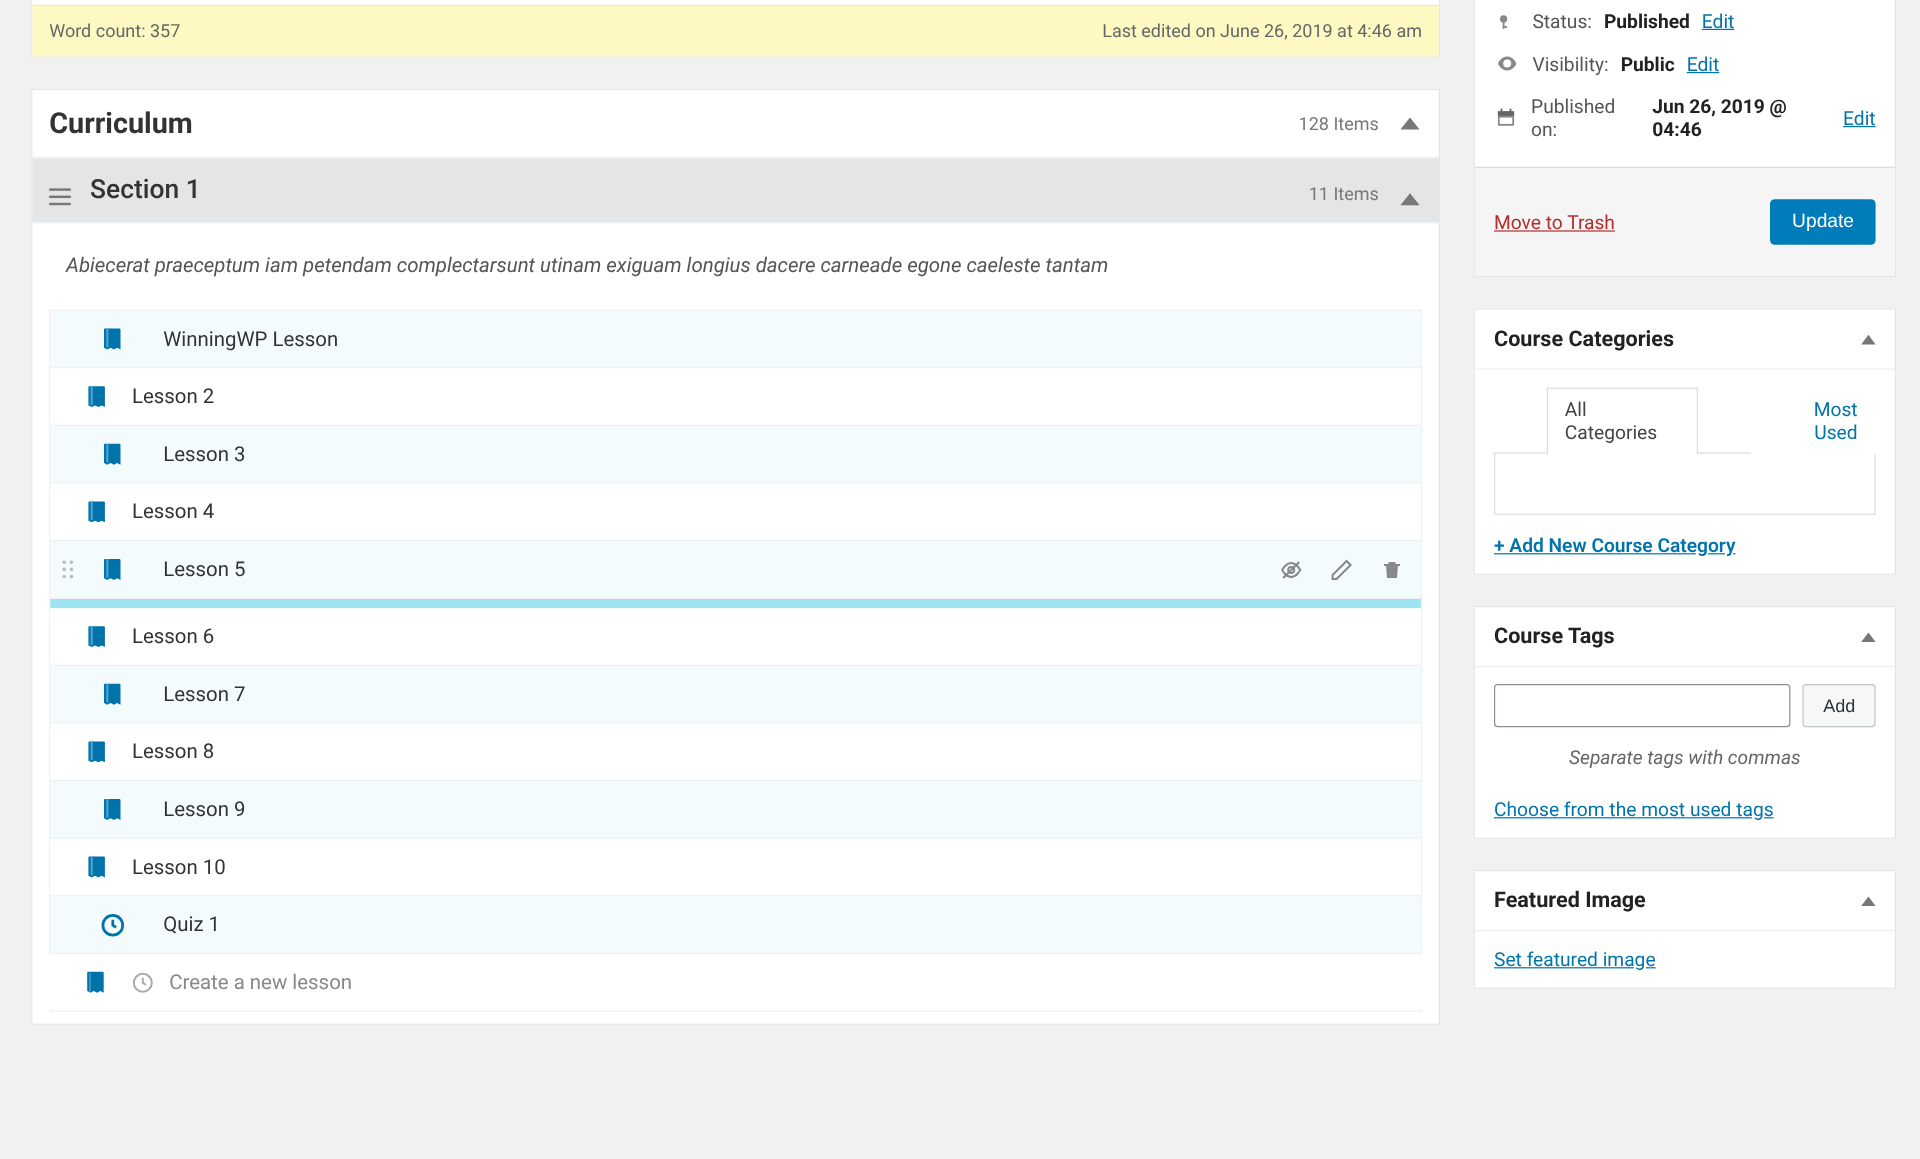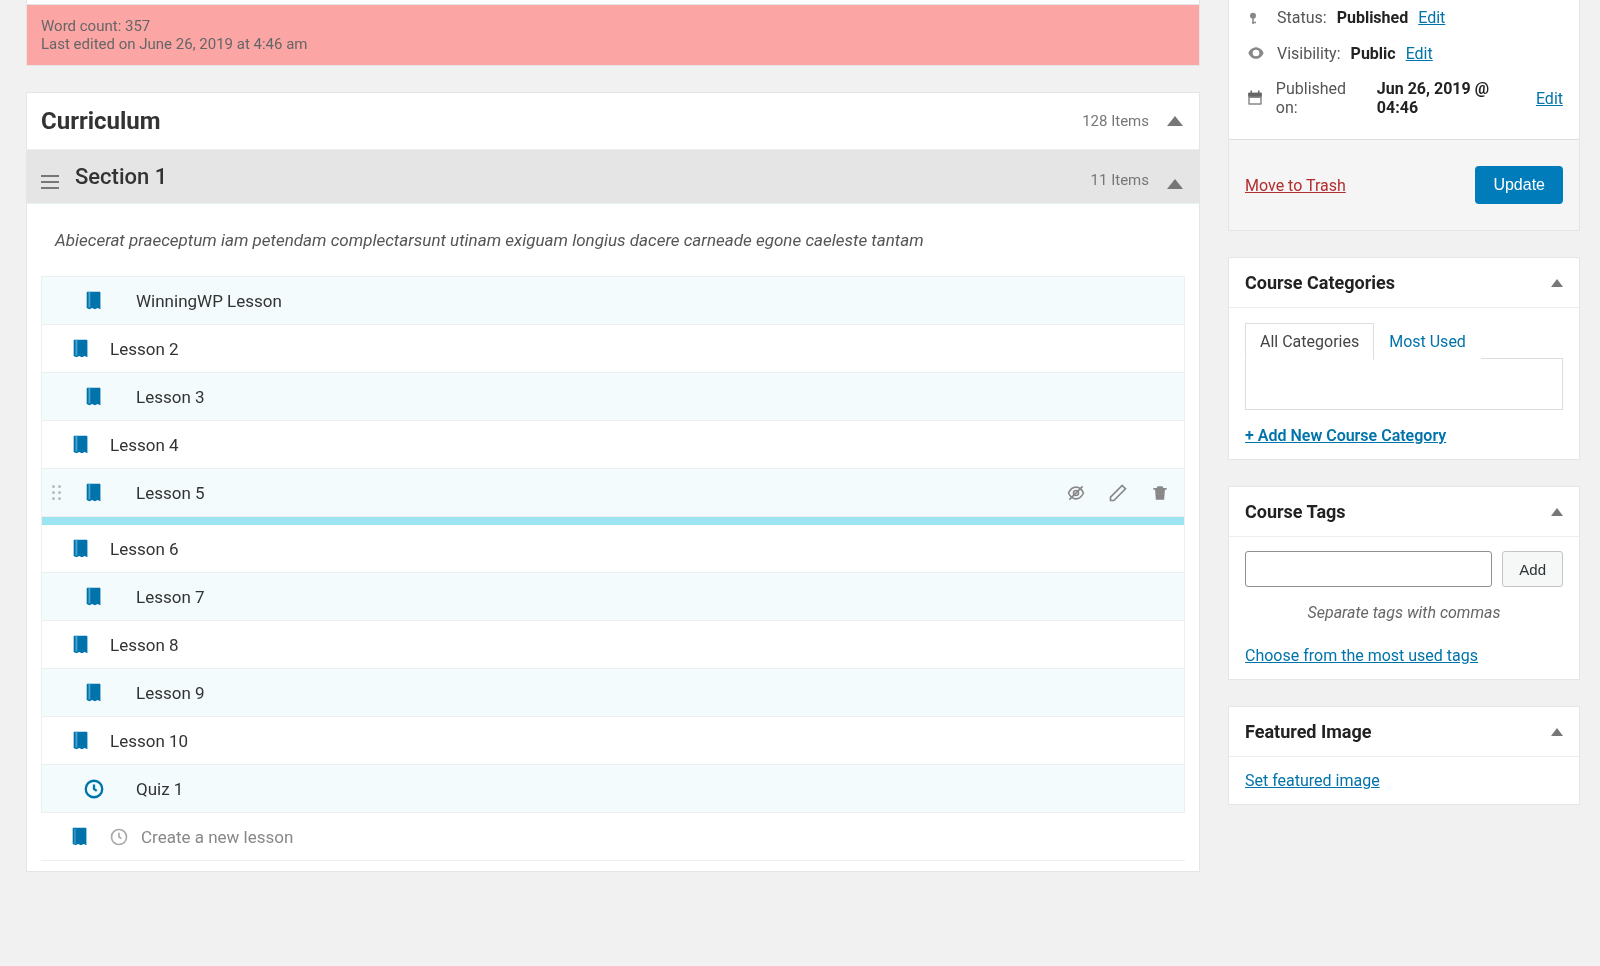--- a/index.html
+++ b/index.html
@@ -20,28 +20,27 @@
 
   
   .editor-card {
     background: #fff;
     border: 1px solid #e5e5e5;
     border-top: none;
     margin-bottom: 26px;
   }
   .editor-body-spacer { height: 4px; background:#fff; }
   .editor-footer {
-    background: #fca5a5;
+    background: #fef9c3;
     border-top: 1px solid #e5e5e5;
     padding: 12px 14px;
     display: flex;
     justify-content: space-between;
     color: #666;
     font-size: 15px;
-    flex-direction: column;
   }
 
   
   .panel {
     background: #fff;
     border: 1px solid #e5e5e5;
   }
   .panel-header {
     display: flex;
     align-items: center;
@@ -178,20 +177,21 @@
   
   .cat-tabs {
     display:flex; gap:0; margin-bottom:-1px;
   }
   .cat-tab {
     border:1px solid #ddd; border-bottom-color:#fff;
     background:#fff;
     padding:8px 14px; font-size:16px;
     position:relative; top:1px;
     cursor:pointer;
+    margin-left:44px;
   }
   .cat-tab.inactive { border-color:transparent; color:#0073aa;text-align:right; }
   .cat-body {
     border:1px solid #ddd; min-height:52px;
   }
   .add-new-cat { color:#0073aa; font-size:16px; font-weight:600; margin-top:16px; display:inline-block; text-decoration:underline; cursor:pointer;}
 
   
   .tag-row { display:flex; gap:10px; margin-bottom:16px;}
   .tag-input { flex:1; border:1px solid #8c8f94; border-radius:3px; height:36px; padding:0 8px;}

